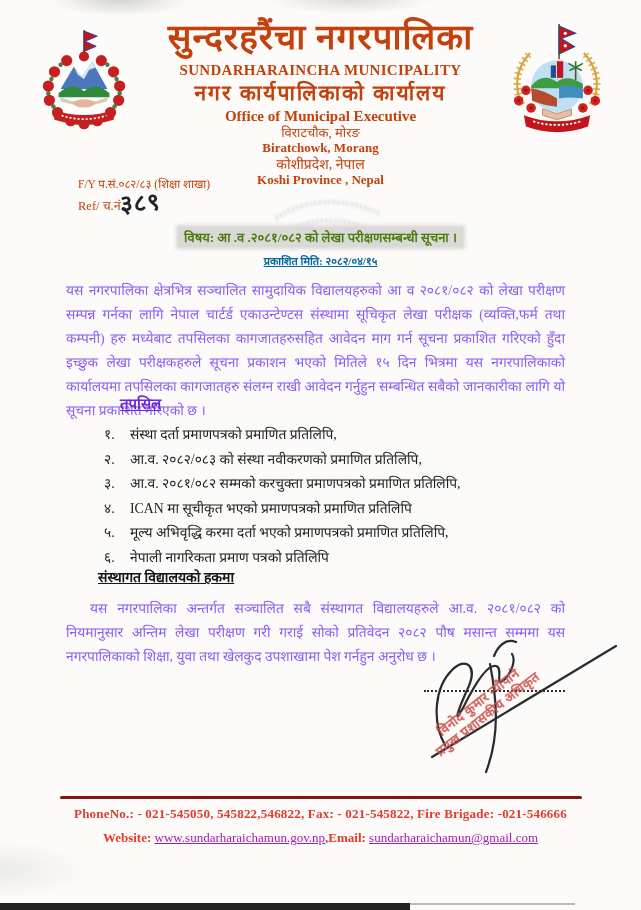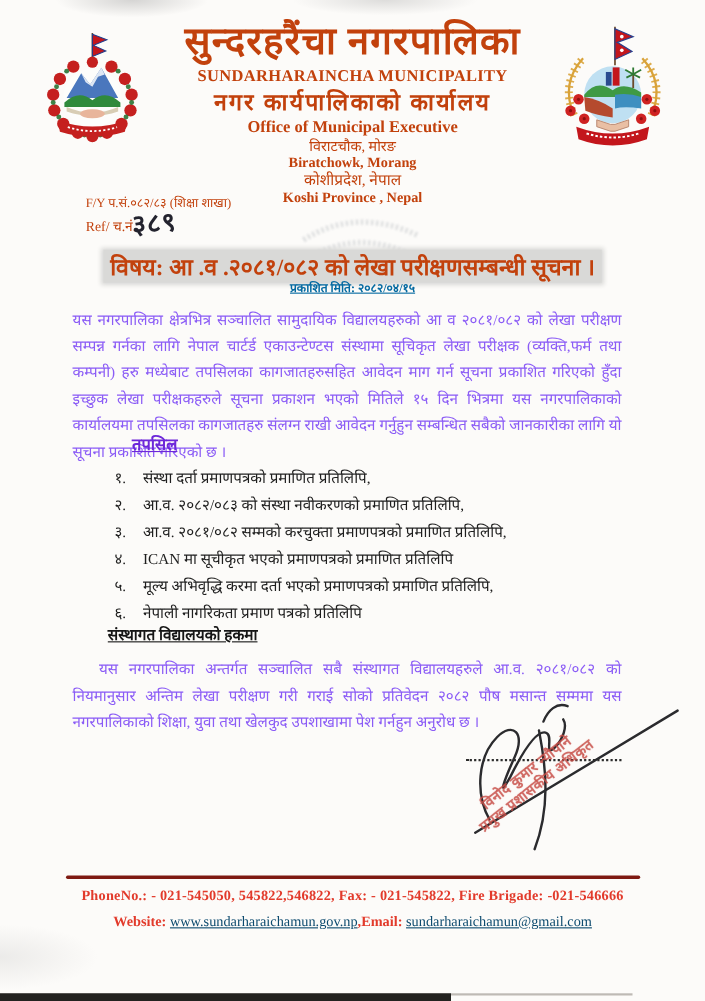--- a/index.html
+++ b/index.html
@@ -36,21 +36,21 @@
   .ref-num{
     position:absolute;left:120px;top:185px;font-size:24px;color:#23232e;
     transform:rotate(-4deg);font-weight:700;letter-spacing:1px;
   }
 
   .hdr-stamp{position:absolute;left:262px;top:180px;opacity:.55;pointer-events:none;}
 
   .subject-wrap{position:absolute;left:0;right:0;top:227px;text-align:center;}
   .subject{
     display:inline-block;background:#d9d9d7;box-shadow:0 0 4px 2px #d9d9d7;
-    font-size:21px;font-weight:700;color:#c2410c;padding:1px 6px;
+    font-size:13px;font-weight:700;color:#4d7c0f;padding:1px 6px;
   }
   .pubdate{position:absolute;left:0;right:0;top:253px;text-align:center;
     font-size:11px;font-weight:700;text-decoration:underline;color:#0369a1;}
 
   .para{position:absolute;left:66px;width:499px;font-size:13.8px;line-height:24px;
     text-align:justify;color:#8b5cf6;}
   .para1{top:279px;}
   .para2{top:597px;text-indent:24px;}
 
   .tapasil{position:absolute;left:120px;top:393px;font-size:15px;font-weight:700;
@@ -70,21 +70,21 @@
     transform:rotate(-38deg);color:rgba(200,78,70,.72);font-weight:700;
     font-size:13px;line-height:15px;letter-spacing:.5px;
     text-shadow:0 0 1px rgba(200,78,70,.45);
   }
 
   .foot-rule{position:absolute;left:60px;top:796px;width:522px;height:3px;background:#7e1a12;border-radius:2px;}
   .foot-phone{position:absolute;left:0;right:0;top:806px;text-align:center;
     font-size:13px;font-weight:600;color:#e23a2b;letter-spacing:.2px;}
   .foot-web{position:absolute;left:0;right:0;top:830px;text-align:center;
     font-size:13px;font-weight:600;color:#e23a2b;}
-  .foot-web a{color:#0c4a6e;text-decoration:underline;font-weight:400;}
+  .foot-web a{color:#a21caf;text-decoration:underline;font-weight:400;}
 
   .bottom-band{position:absolute;left:0;bottom:0;width:410px;height:7px;background:#23221f;}
   .bottom-band2{position:absolute;left:0;bottom:5px;width:575px;height:2px;background:#8a857e;opacity:.55;}
 </style>
 </head>
 <body>
 
 <div class="page">
 
   <div class="smudge s1"></div>

